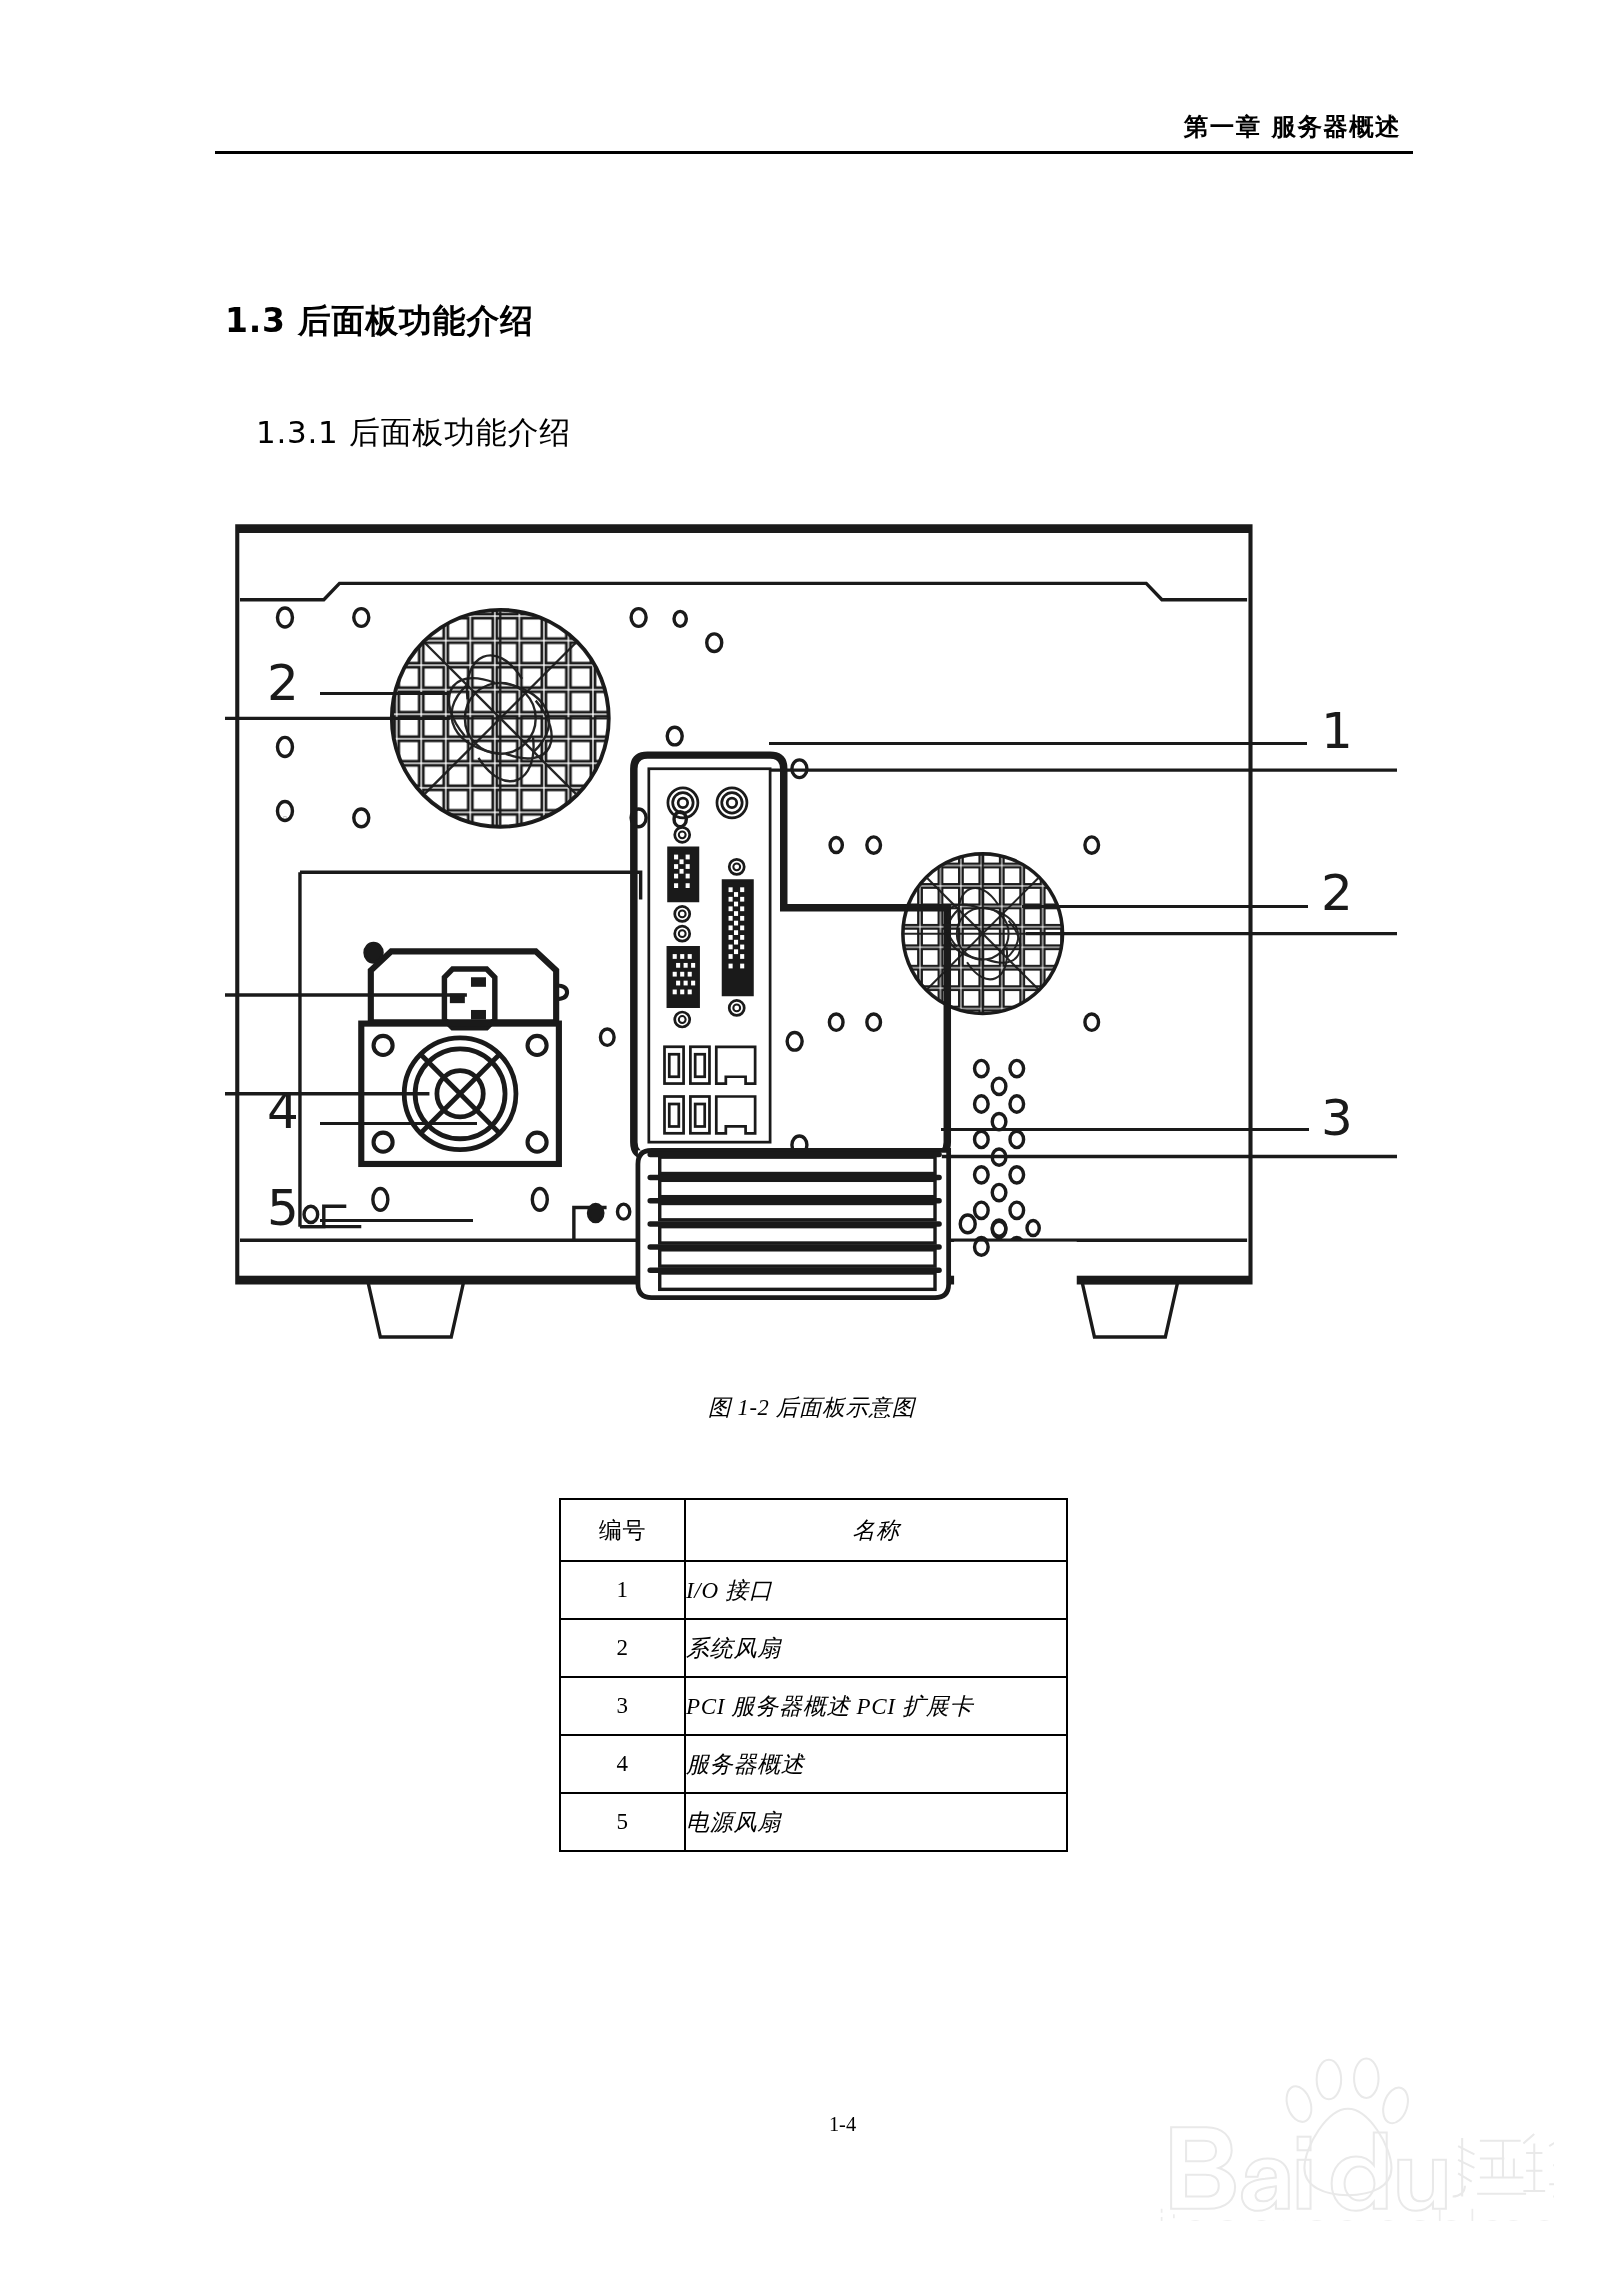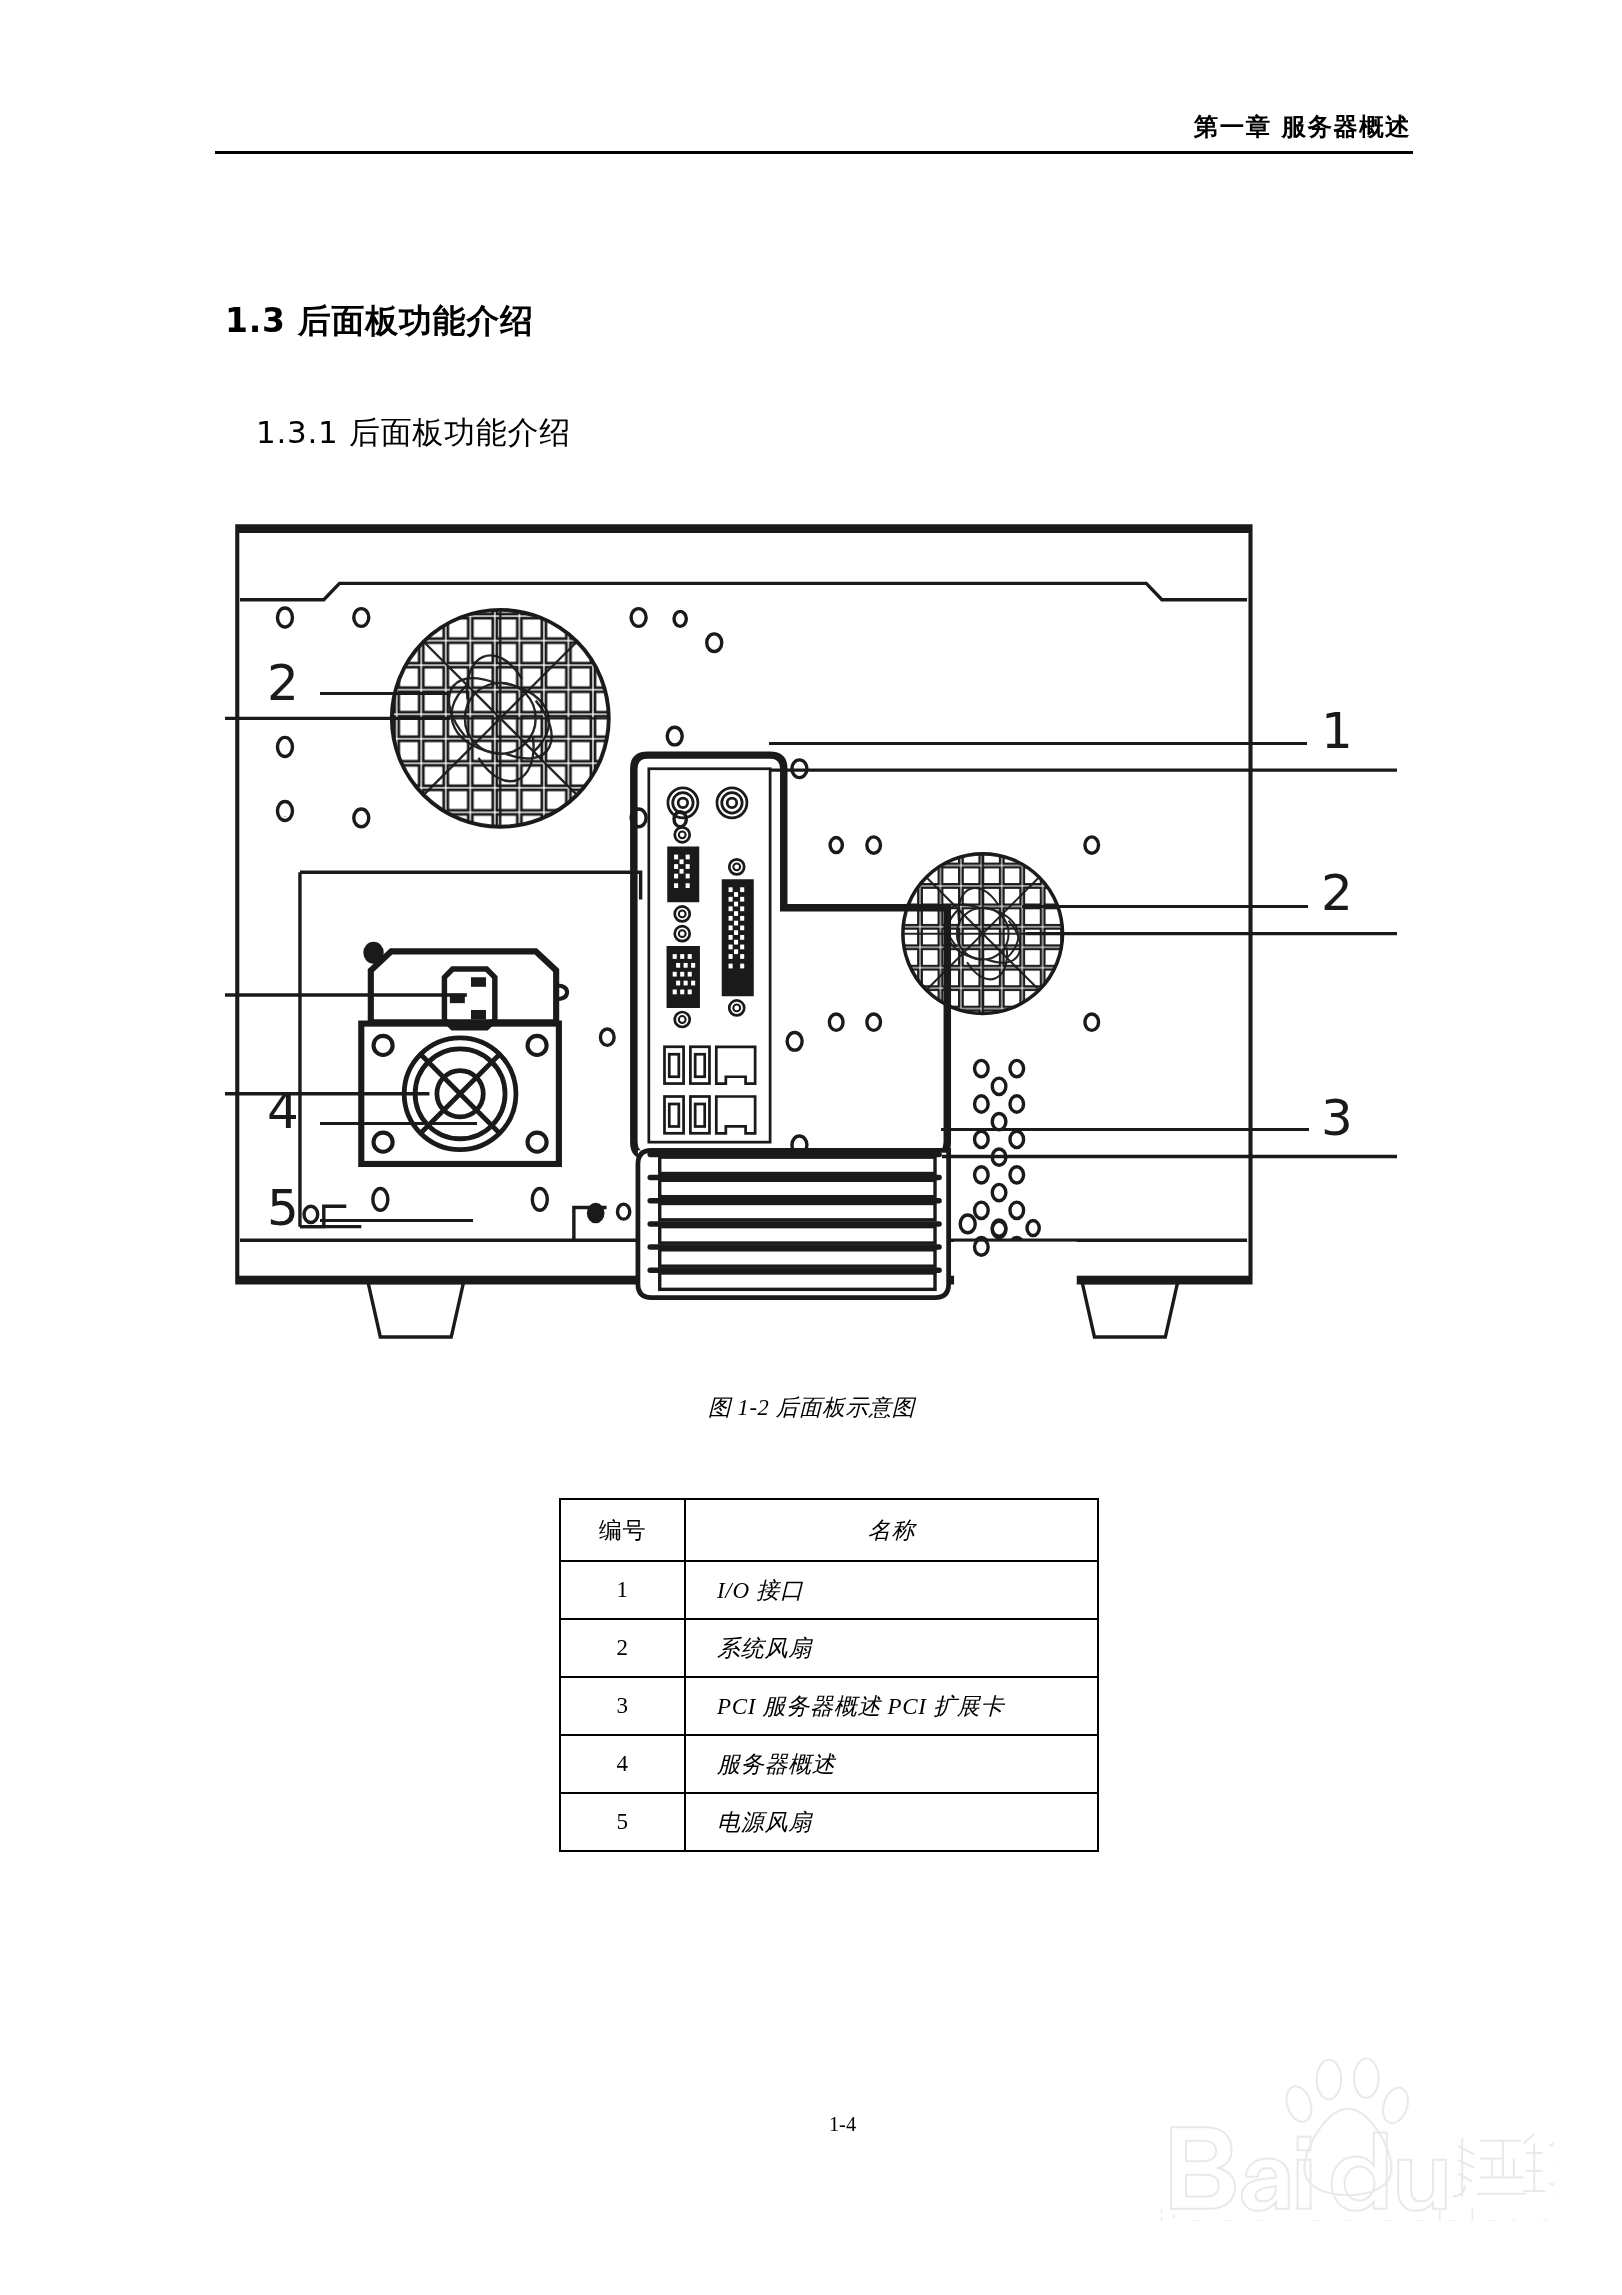--- a/index.html
+++ b/index.html
@@ -10,21 +10,21 @@
     width: 1623px; height: 2295px;
     position: relative;
     font-family: "Liberation Serif", "DejaVu Serif", serif;
     color: #000000;
     overflow: hidden;
   }
 
   
   #page-header {
     position: absolute;
-    left: 215px; top: 115px; width: 1196px;
+    left: 205px; top: 115px; width: 1196px;
     text-align: right;
   }
   #page-header .hdr-text {
     font-family: "DejaVu Sans", "Liberation Sans", sans-serif;
     font-weight: bold;
     font-size: 24.5px;
     letter-spacing: 1.4px;
     line-height: 1.0;
     display: inline-block;
   }
@@ -91,21 +91,21 @@
   #spec-table th.col-no, #spec-table td.col-no { width: 123px; }
   #spec-table th.col-name, #spec-table td.col-name { width: 380px; font-style: italic; }
   #spec-table thead th {
     height: 60px;
     text-align: center;
     vertical-align: middle;
     border-radius: 30px;
   }
   #spec-table tbody td { height: 56px; vertical-align: middle; }
   #spec-table tbody td.col-no { text-align: center; }
-  #spec-table tbody td.col-name { text-align: left; padding-left: 31px; }
+  #spec-table tbody td.col-name { text-align: left; }
 
   
   #page-number {
     position: absolute;
     left: 0; top: 2113px; width: 1623px;
     text-align: center;
     font-size: 20.4px;
     padding-left: 31px;
   }
 

